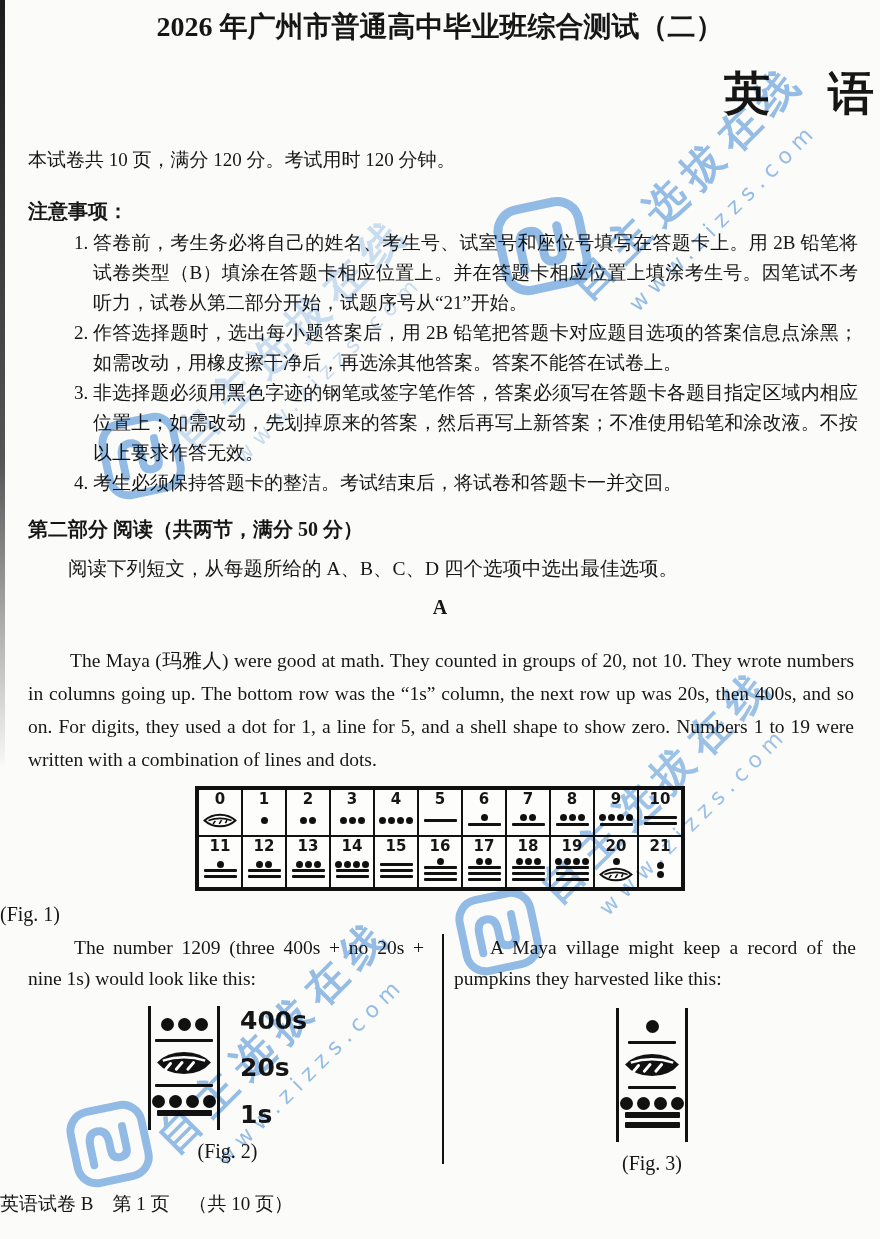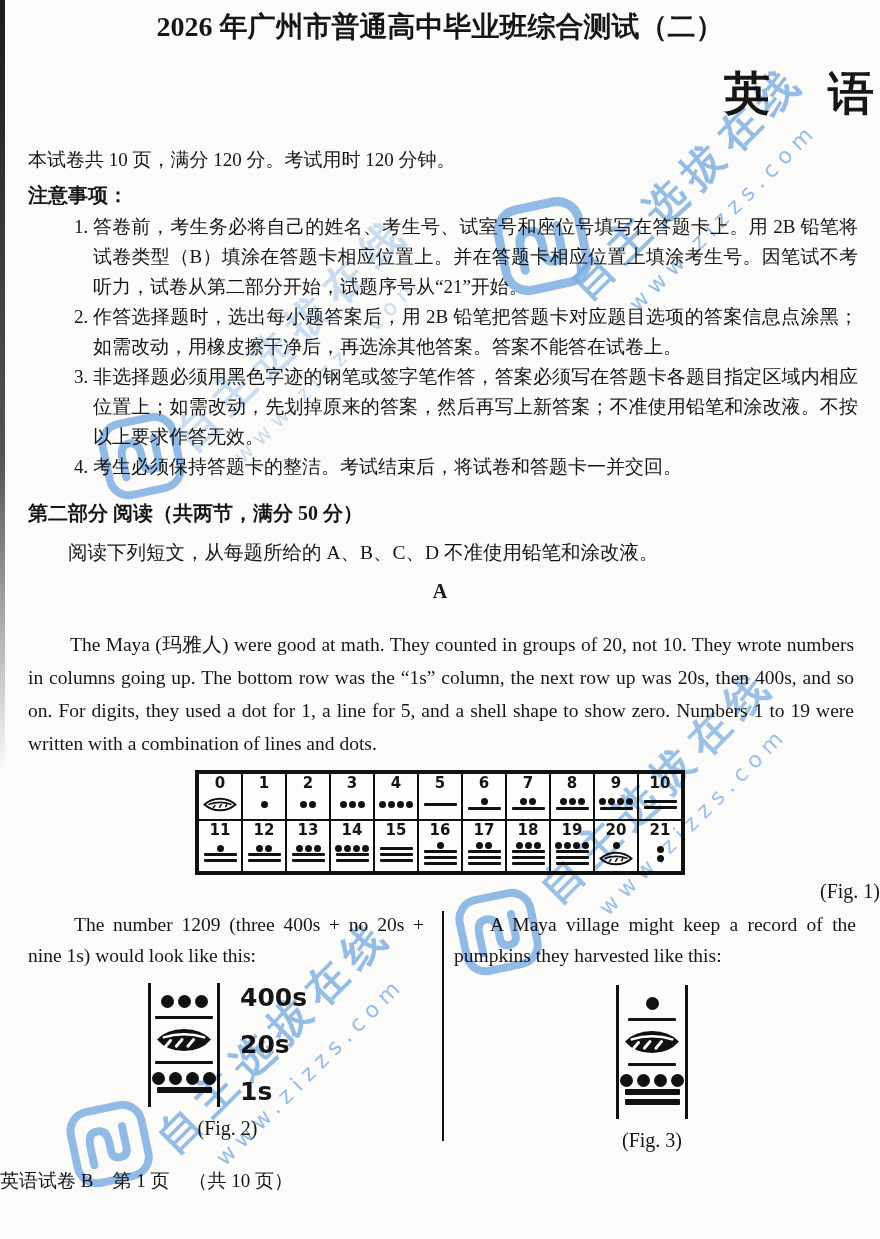--- a/index.html
+++ b/index.html
@@ -19,21 +19,21 @@
   .edge-strip {
     position:absolute; left:0; top:0; width:5px; height:770px;
     background: linear-gradient(#1c1c1c 0%, #555 60%, rgba(120,120,120,0) 100%);
     z-index:2;
   }
 
   h1.exam-title { margin-top:8px; text-align:center; font-size:28px; font-weight:bold; line-height:38px; }
   h2.subject-title { margin-top:22px; text-align:right; font-size:46px; font-weight:bold; line-height:52px; letter-spacing:6px; }
 
   .exam-info { margin:28px 28px 0; font-size:19px; line-height:24px; }
-  .notes-heading { margin:10px 28px 0; font-size:20px; font-weight:bold; line-height:26px; }
+  .notes-heading { margin:26px 28px 0; font-size:20px; font-weight:bold; line-height:26px; }
   ol.notes-list { margin:4px 16px 0 0; padding-left:93px; }
   ol.notes-list li {
     font-size:19px; line-height:30px; text-align:justify; padding-right:6px;
     list-style:decimal;
   }
 
   .part-heading { margin:18px 28px 0; font-size:20px; font-weight:bold; line-height:26px; }
   .section-heading { margin:16px 28px 0; font-size:19.5px; line-height:26px; }
   .instruction { margin:14px 28px 0; padding-left:40px; font-size:19.5px; line-height:26px; }
   .passage-label { margin-top:12px; text-align:center; font-size:20px; font-weight:bold; line-height:26px; }
@@ -50,21 +50,21 @@
   .mt-row.r1 .mt-cell { height:45px; }
   .mt-row.r2 .mt-cell { height:50px; }
   .mt-num { font-family:"DejaVu Sans", sans-serif; font-weight:bold; font-size:15px; line-height:17px; }
   .mt-sym { display:flex; flex-direction:column; align-items:center; justify-content:center; flex:1; padding-bottom:2px; }
 
   .m-unit { display:flex; flex-direction:column; align-items:center; margin:1px 0; }
   .dot-row { display:flex; }
   .dot { width:7px; height:7px; border-radius:50%; background:#111; margin:0 1px; }
   .m-line { width:33px; height:3px; background:#111; margin:1.5px 0; border-radius:1px; }
 
-  .fig1-caption { text-align:right; margin-top:4px; font-size:20px; line-height:24px; }
+  .fig1-caption { text-align:left; margin-top:11px; font-size:20px; line-height:24px; }
 
   
   .two-col { position:relative; display:flex; margin-top:6px; min-height:232px; }
   .col-divider { position:absolute; left:442px; top:2px; width:2px; height:230px; background:#111; }
   .col { width:50%; }
   .col-text-left  { padding:0 16px 0 28px; font-size:19.5px; line-height:31px; text-align:justify; text-indent:46px; }
   .col-text-right { padding:0 24px 0 14px; font-size:19.5px; line-height:31px; text-align:justify; text-indent:36px; }
 
   .fig-block { display:flex; flex-direction:column; align-items:center; width:max-content; }
   .fig2-block { margin:12px 0 0 148px; }
@@ -121,21 +121,21 @@
     <p class="notes-heading">注意事项：</p>
 
     <ol class="notes-list">
       <li>答卷前，考生务必将自己的姓名、考生号、试室号和座位号填写在答题卡上。用 2B 铅笔将试卷类型（B）填涂在答题卡相应位置上。并在答题卡相应位置上填涂考生号。因笔试不考听力，试卷从第二部分开始，试题序号从“21”开始。</li>
       <li>作答选择题时，选出每小题答案后，用 2B 铅笔把答题卡对应题目选项的答案信息点涂黑；如需改动，用橡皮擦干净后，再选涂其他答案。答案不能答在试卷上。</li>
       <li>非选择题必须用黑色字迹的钢笔或签字笔作答，答案必须写在答题卡各题目指定区域内相应位置上；如需改动，先划掉原来的答案，然后再写上新答案；不准使用铅笔和涂改液。不按以上要求作答无效。</li>
       <li>考生必须保持答题卡的整洁。考试结束后，将试卷和答题卡一并交回。</li>
     </ol>
 
     <p class="part-heading">第二部分 阅读（共两节，满分 50 分）</p>
-    <p class="instruction">阅读下列短文，从每题所给的 A、B、C、D 不准使用铅笔和涂改液。</p>
+    <p class="instruction">阅读下列短文，从每题所给的 A、B、C、D 四个选项中选出最佳选项。</p>
     <p class="passage-label">A</p>
     <p class="passage">The Maya (玛雅人) were good at math. They counted in groups of 20, not 10. They wrote numbers in columns going up. The bottom row was the “1s” column, the next row up was 20s, then 400s, and so on. For digits, they used a dot for 1, a line for 5, and a shell shape to show zero. Numbers 1 to 19 were written with a combination of lines and dots.</p>
 
     <div class="table-wrap">
       <div class="maya-table">
           <div class="mt-row r1">
             <div class="mt-cell">
               <div class="mt-num">0</div>
               <div class="mt-sym">
                 <div class="m-unit">

